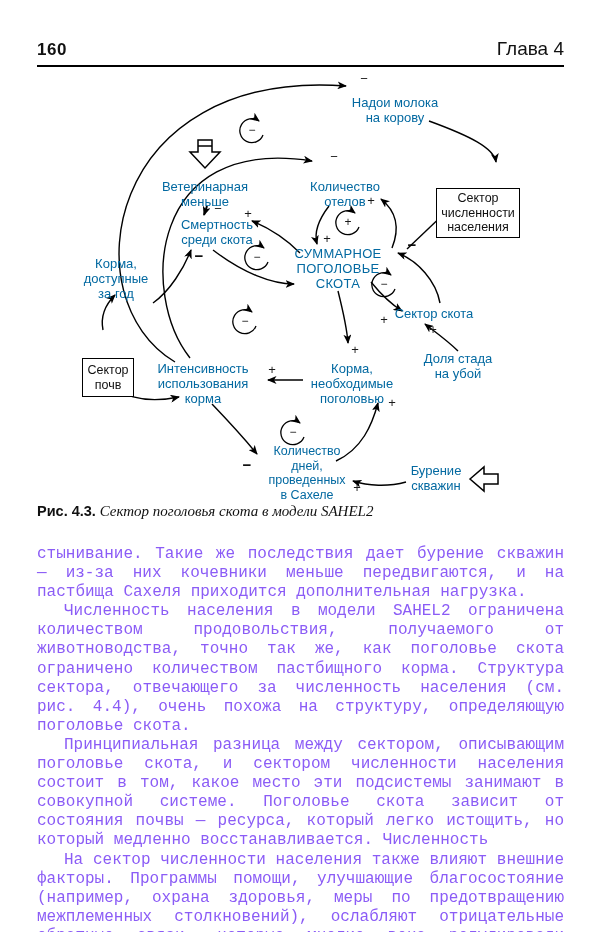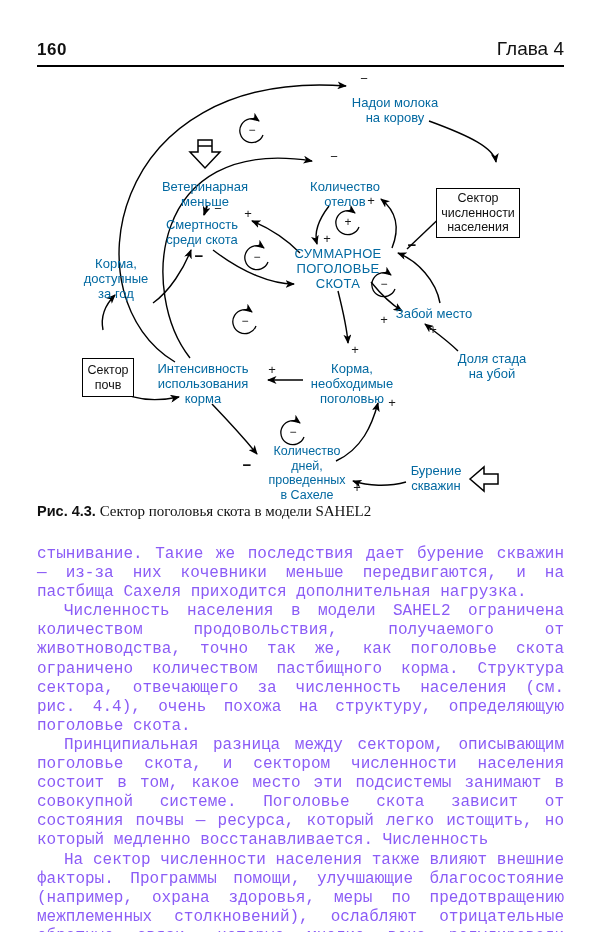--- a/index.html
+++ b/index.html
@@ -12,21 +12,21 @@
   .chap{font-size:19px;}
   svg.overlay{position:absolute;left:0;top:0;pointer-events:none;}
   .node{position:absolute;text-align:center;font-size:13px;line-height:1.17;
         white-space:pre-line;color:#0369a1;}
   .node.small{font-size:12.5px;}
   .nodebox{position:absolute;border:1.7px solid #000;display:flex;align-items:center;
         justify-content:center;text-align:center;font-size:12.5px;line-height:1.18;
         white-space:pre-line;background:#fff;margin-top:24px;}
   .caption{position:absolute;left:37px;top:502px;width:527px;font-size:15px;}
   .caption b{font-family:"Liberation Sans",sans-serif;font-size:14.5px;font-weight:bold;text-align:center;}
-  .caption span.cap-text{font-family:"Liberation Serif",serif;}
+  .caption span.cap-text{font-family:"Liberation Serif",serif;font-style:italic;}
   .bodytext{position:absolute;left:37px;top:545px;width:527px;
         font-family:Liberation Mono, monospace;font-size:16px;line-height:19.1px;
         text-align:justify;color:#8b5cf6;}
   .bodytext p{margin:0;text-indent:27px;}
   .bodytext p.noindent{text-indent:0;}
   .sg{font-family:"Liberation Sans",sans-serif;font-size:13px;fill:#1a1a1a;}
   .sgb{font-family:"Liberation Sans",sans-serif;font-size:15px;font-weight:bold;fill:#000;}
   .lpsg{font-family:"Liberation Sans",sans-serif;font-size:12px;fill:#1a1a1a;}
 </style>
 </head>
@@ -112,27 +112,27 @@
         <path d="M470,479 L484,467 L484,474 L498,474 L498,484 L484,484 L484,491 Z"></path>
       </g>
     </svg>
 
     <div class="node" style="left:333px;top:95px;width:124px">Надои молока
 на корову</div>
     <div class="node" style="left:295px;top:179px;width:100px">Количество
 отелов</div>
     <div class="node" style="left:143px;top:179px;width:124px">Ветеринарная
 меньше</div>
-    <div class="node" style="left:145px;top:217px;width:114px">Смертность
+    <div class="node" style="left:160px;top:217px;width:114px">Смертность
 среди скота</div>
     <div class="node" style="left:276px;top:246px;width:124px;letter-spacing:.3px">СУММАРНОЕ
 ПОГОЛОВЬЕ
 СКОТА</div>
-    <div class="node" style="left:386px;top:306px;width:96px">Забой место</div>
-    <div class="node" style="left:437px;top:351px;width:110px">Доля стада
+    <div class="node" style="left:386px;top:306px;width:96px">Сектор скота</div>
+    <div class="node" style="left:403px;top:351px;width:110px">Доля стада
 на убой</div>
     <div class="node" style="left:64px;top:256px;width:104px">Корма,
 доступные
 за год</div>
     <div class="node" style="left:136px;top:361px;width:134px">Интенсивность
 использования
 корма</div>
     <div class="node" style="left:290px;top:361px;width:124px">Корма,
 необходимые
 поголовью</div>

